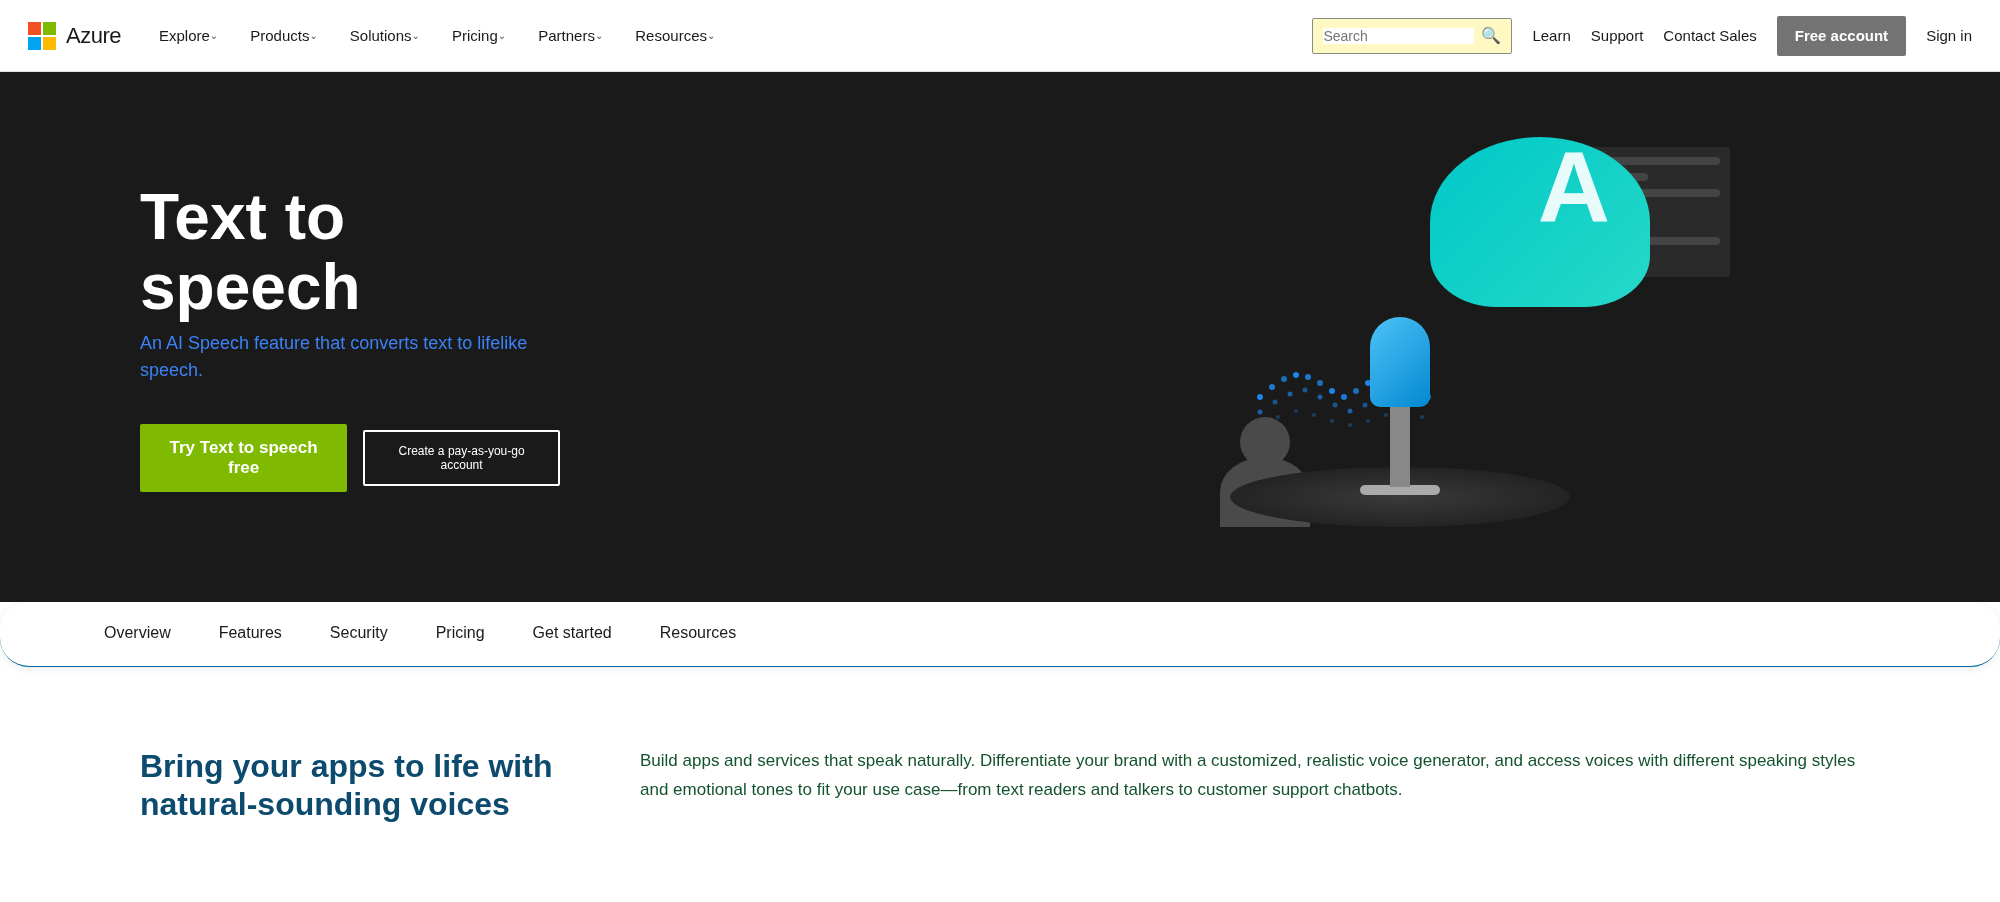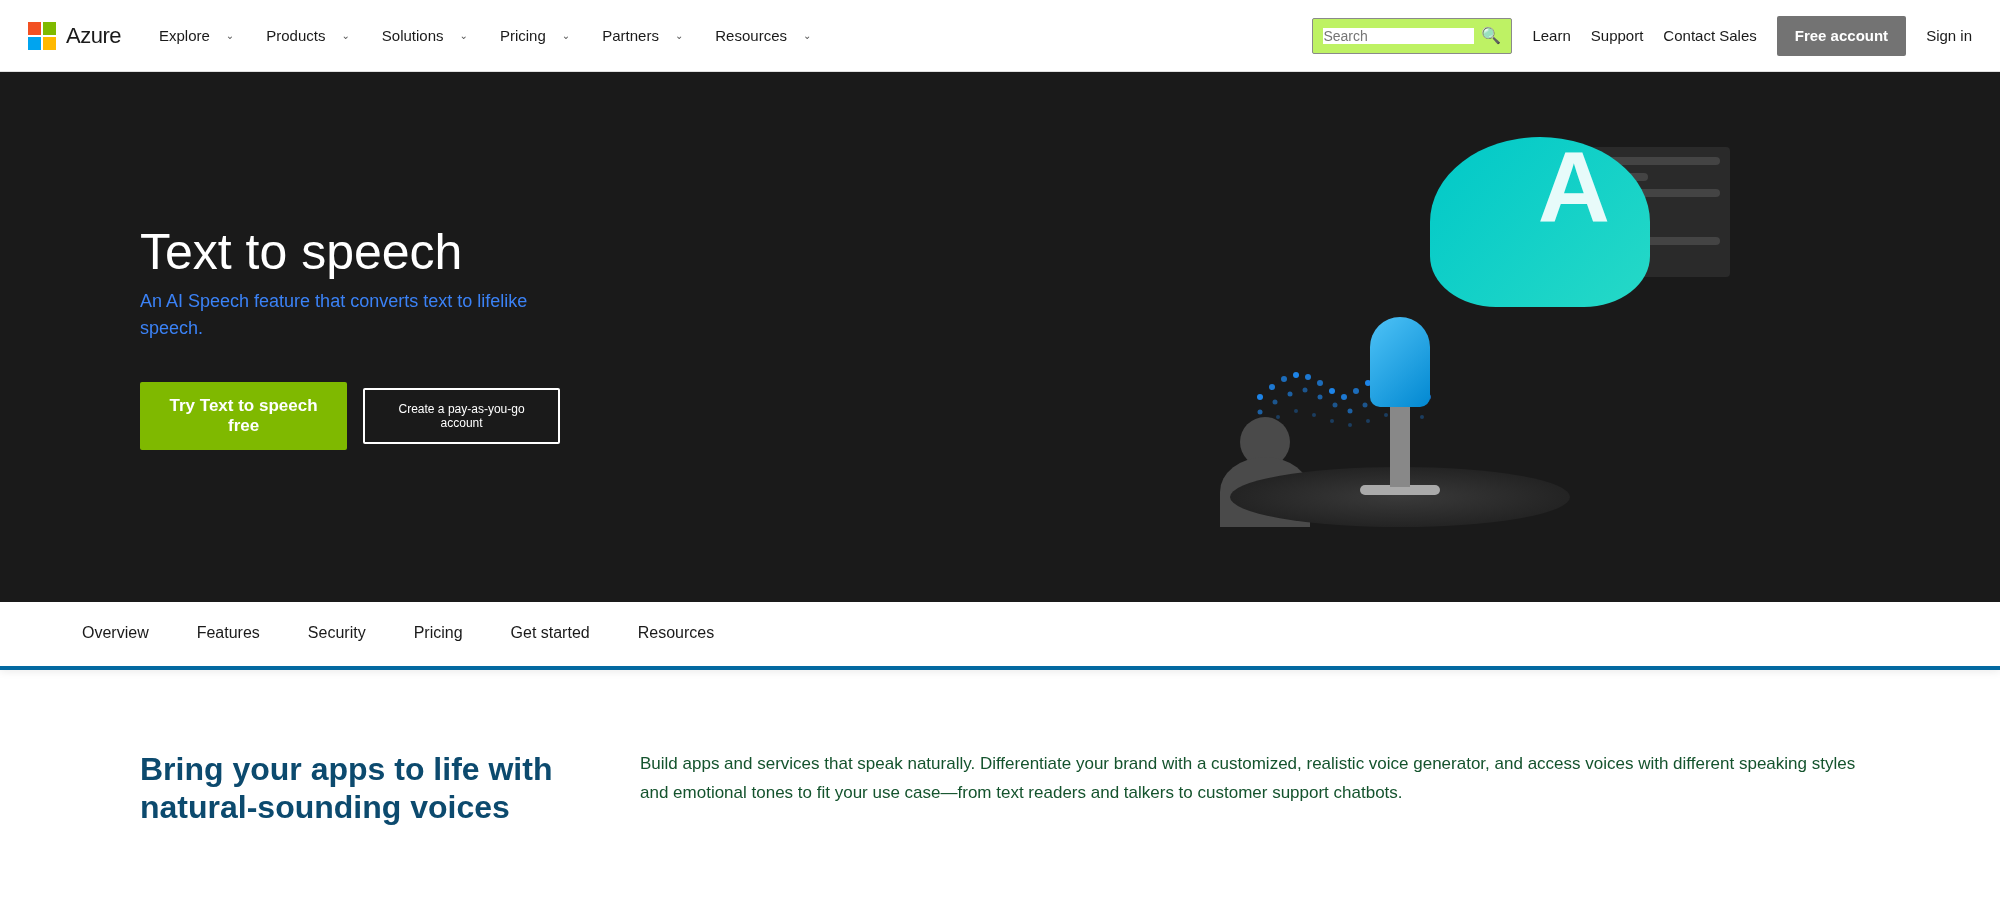--- a/index.html
+++ b/index.html
@@ -14,30 +14,30 @@
     .nav-logo { display: flex; align-items: center; gap: 10px; margin-right: 24px; }
     .ms-logo { width: 28px; height: 28px; display: grid; grid-template-columns: 1fr 1fr; gap: 2px; }
     .ms-logo span { display: block; }
     .ms-logo span:nth-child(1) { background: #f25022; }
     .ms-logo span:nth-child(2) { background: #7fba00; }
     .ms-logo span:nth-child(3) { background: #00a4ef; }
     .ms-logo span:nth-child(4) { background: #ffb900; }
     .nav-brand { font-size: 22px; font-weight: 300; color: #1a1a1a; letter-spacing: -0.5px; }
     .nav-links { display: flex; align-items: center; gap: 4px; flex: 1; }
     .nav-link {
-      display: flex; align-items: center; gap: 16px;
+      display: flex; align-items: center; gap: 0;
       padding: 0 14px; height: 72px; font-size: 15px; color: #1a1a1a;
       cursor: pointer; text-decoration: none; border: none; background: none;
     }
     .chevron { font-size: 10px; color: #555; }
     .nav-right { display: flex; align-items: center; gap: 20px; }
     .search-box {
       display: flex; align-items: center; border: 1px solid #8a8a8a;
       border-radius: 2px; padding: 0 10px; height: 36px; width: 200px; gap: 8px;
-      background: #bef264;
+      background: #fef9c3;
     }
     .search-box input { border: none; outline: none; font-size: 14px; width: 100%; color: #333; }
     .search-icon-svg { color: #555; font-size: 16px; }
     .nav-text-link { font-size: 15px; color: #1a1a1a; cursor: pointer; text-decoration: none; }
     .free-account-btn {
       background: #737373; color: #fff; border: none;
       padding: 0 18px; height: 40px; font-size: 15px;
       cursor: pointer; border-radius: 2px; font-weight: 600;
     }
 
@@ -48,21 +48,21 @@
       display: flex;
       align-items: center;
       position: relative;
       overflow: hidden;
     }
     .hero-content {
       padding: 80px 140px;
       max-width: 700px;
       z-index: 2;
     }
-    .hero-title { font-size: 50px; font-weight: 400; color: #fff; margin-bottom: 8px; line-height: 1.1; }
+    .hero-title { font-size: 64px; font-weight: 700; color: #fff; margin-bottom: 8px; line-height: 1.1; }
     .hero-subtitle { font-size: 18px; color: #3b82f6; margin-bottom: 40px; line-height: 1.5; }
     .hero-buttons { display: flex; gap: 16px; align-items: center; }
     .btn-primary {
       background: #7fb900; color: #fff; border: none;
       padding: 14px 28px; font-size: 17px; font-weight: 700;
       cursor: pointer; border-radius: 2px;
     }
     .btn-secondary {
       background: transparent; color: #fff;
       border: 2px solid #fff; padding: 12px 26px;
@@ -188,23 +188,24 @@
       left: 170px;
       width: 90px;
       height: 70px;
       background: #4a4a4a;
       border-radius: 50% 50% 0 0;
     }
 
     
     .sub-nav {
       background: #fff;
-      border-bottom: 4px solid #0369a1;
-      padding: 0 58px;
+      border-bottom: 1px solid #0369a1;
+      padding: 0 80px;
       box-shadow: 0 2px 8px rgba(0,0,0,0.08);
+      border-radius: 29px;
     }
     .sub-nav-inner {
       display: flex;
       align-items: center;
       gap: 0;
       height: 64px;
     }
     .sub-nav-link {
       padding: 0 24px;
       height: 64px;

